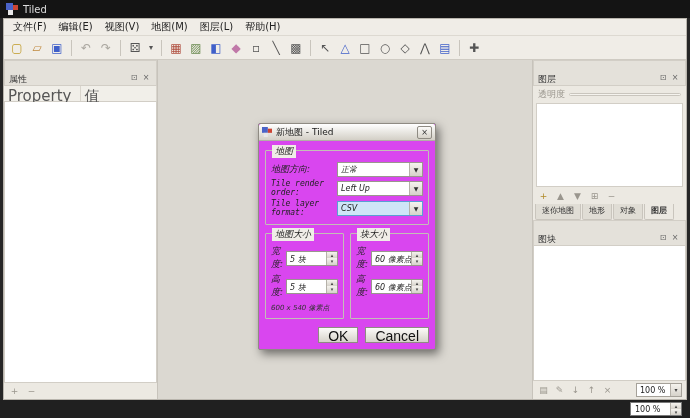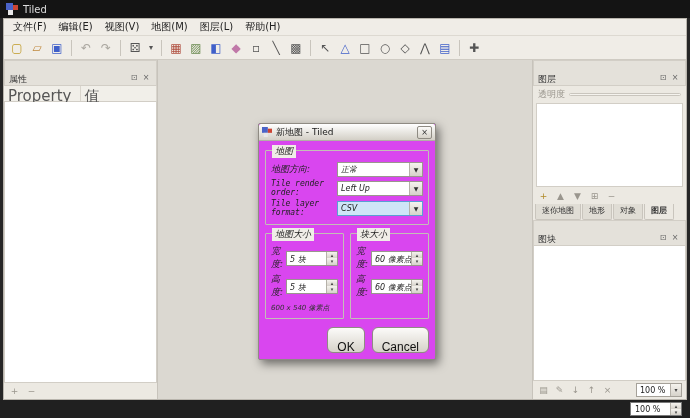--- a/index.html
+++ b/index.html
@@ -63,21 +63,21 @@
   .combo{width:86px;height:15px;flex:0 0 auto;border:1px solid #9a968e;background:#fff;display:flex;align-items:center;font-size:8px;}
   .combo-text{flex:1;padding-left:3px;white-space:nowrap;}
   .combo-arrow{width:13px;height:13px;background:linear-gradient(#f5f3ee,#d6d2ca);border-left:1px solid #b5b1a9;text-align:center;font-size:6px;line-height:13px;color:#333;}
   .combo.focused{background:#cfe5f7;border-color:#5a9fd4;}
   .size-groups{display:flex;gap:6px;margin-top:8px;}
   .size-groups .groupbox{flex:1;margin-top:0;}
   .spinbox{display:flex;width:52px;height:15px;flex:0 0 auto;border:1px solid #9a968e;background:#fff;font-size:8px;align-items:stretch;}
   .spinbox .val{flex:1;padding:2px 0 0 3px;white-space:nowrap;overflow:hidden;}
   .pixel-note{font-size:7px;color:#333;margin-top:4px;}
   .dialog-buttons{display:flex;justify-content:flex-end;gap:7px;margin-top:8px;}
-  .btn{height:16px;padding:12px 9px;border:1px solid #8f8b83;border-radius:6px;background:linear-gradient(#fcfbf9,#d6d2c9);font-size:12px;color:#111;}
+  .btn{height:16px;padding:0 9px;border:1px solid #8f8b83;border-radius:0;background:linear-gradient(#fcfbf9,#d6d2c9);font-size:14px;color:#111;}
 </style>
 </head>
 <body>
 
 <div class="window">
 
   <div class="titlebar">
     <svg width="12" height="12" viewBox="0 0 12 12">
         <rect x="0" y="0" width="7" height="7" fill="#4a63c8"></rect>
         <rect x="7" y="2" width="5" height="5" fill="#cc4433"></rect>

